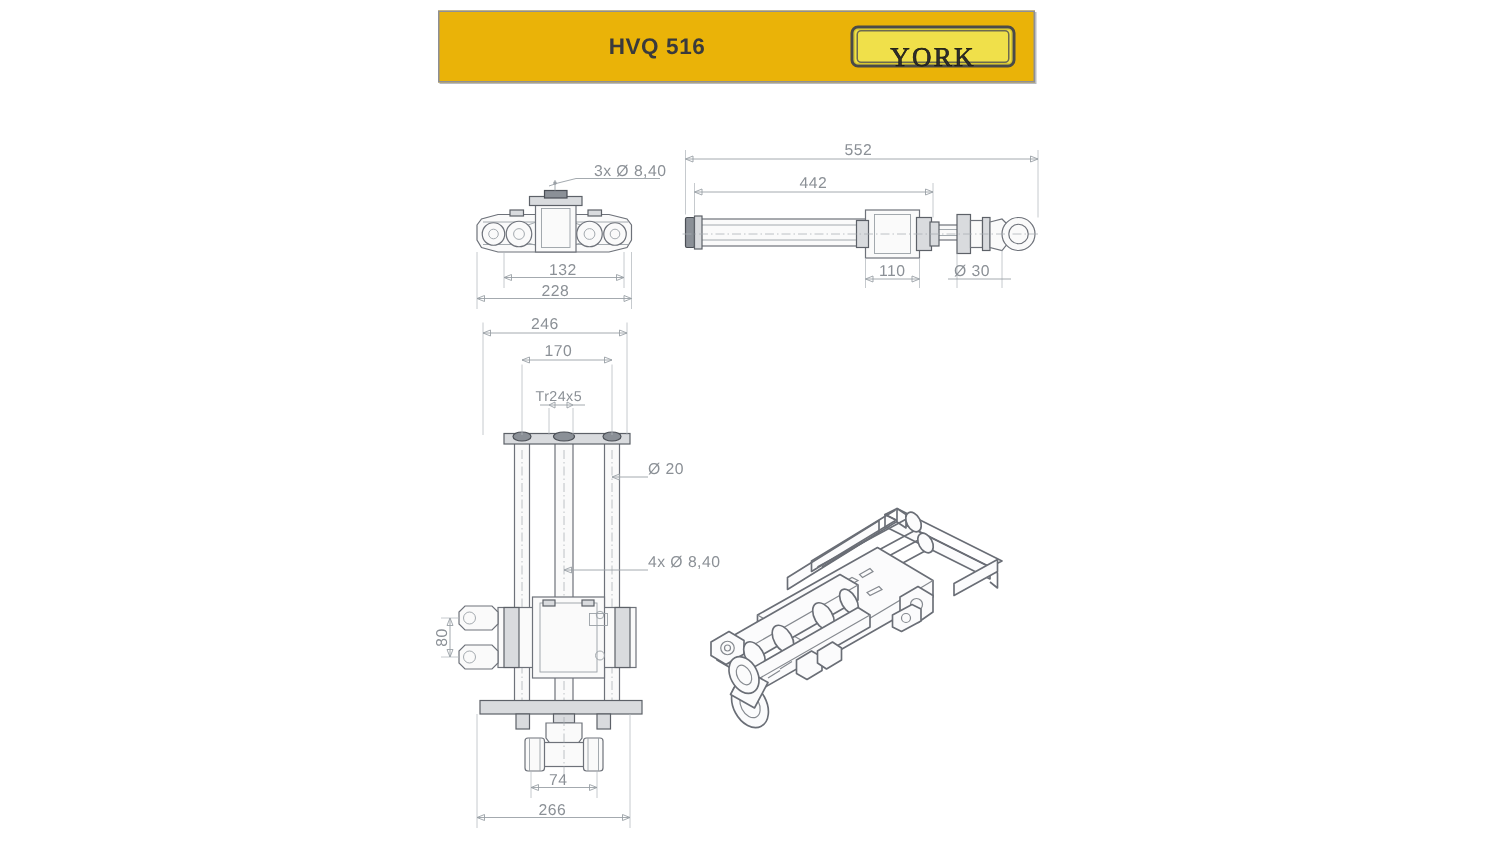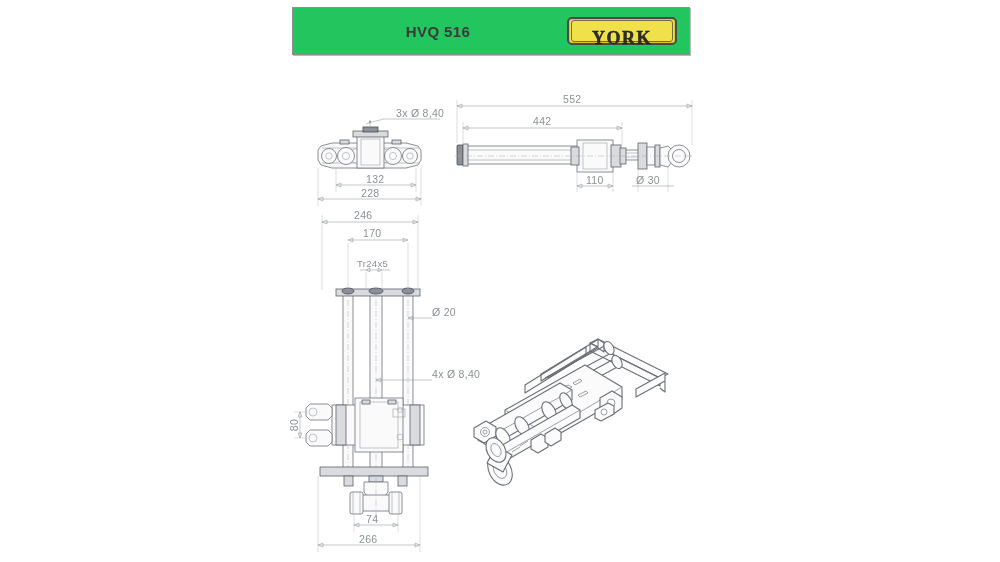--- a/index.html
+++ b/index.html
@@ -17,21 +17,21 @@
     left: 0; top: 0;
     width: 1000px; height: 562px;
     background: #ffffff;
   }
 
   
   #title-block {
     position: absolute;
     left: 292px; top: 7px;
     width: 398px; height: 48px;
-    background: #22c55e;
+    background: #eab308;
     border: 1px solid #8d8f96;
     box-shadow: 1px 1px 0 #b9bbc0;
     box-sizing: border-box;
   }
   #title-text {
     position: absolute;
     left: 0; top: 0;
     width: 290px; height: 46px;
     display: flex;
     align-items: center;
@@ -60,21 +60,21 @@
     border: 1px solid #6d6a50;
     border-radius: 3px;
   }
   #york-logo .word {
     position: absolute;
     left: 0; top: 0; right: 0; bottom: 0;
     display: flex;
     align-items: center;
     justify-content: center;
     font-family: "Liberation Serif", serif;
-    font-weight: bold;
+    font-weight: normal;
     font-size: 18px;
     letter-spacing: 1.5px;
     color: #2e2e2e;
     margin-top: 15px;
     -webkit-text-stroke: 0.4px #111;
   }
 
   
   #drawing {
     position: absolute;

